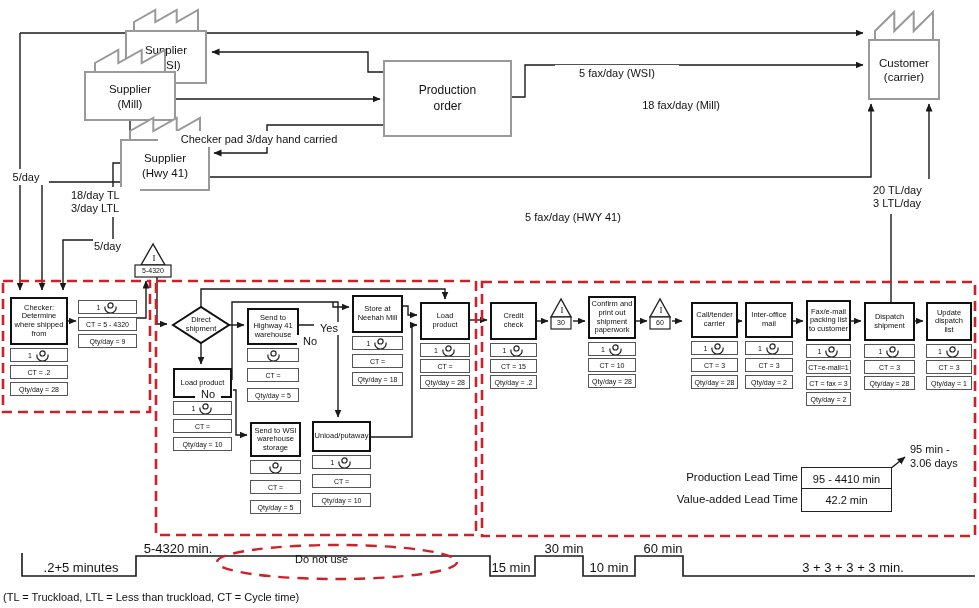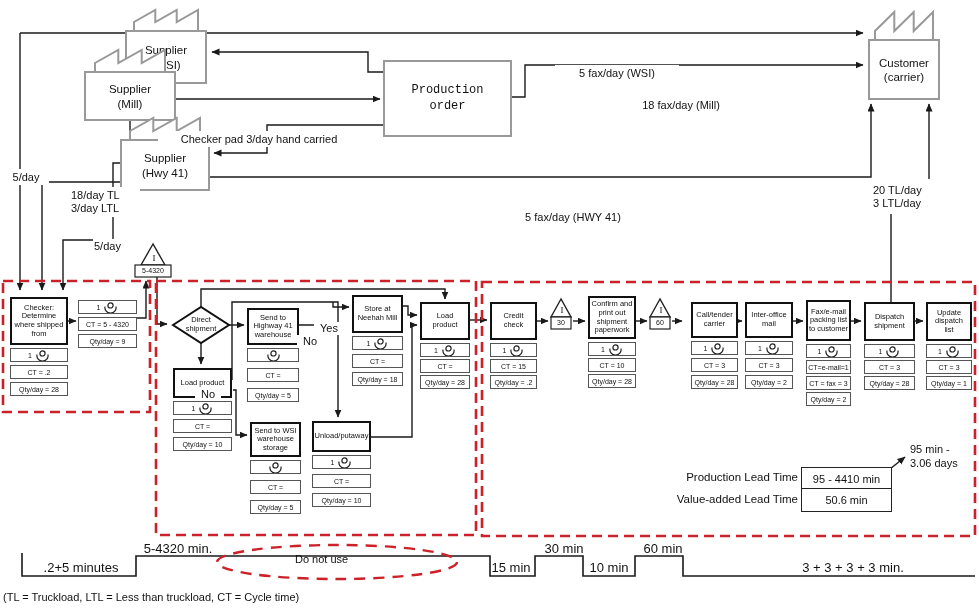--- a/index.html
+++ b/index.html
@@ -4,21 +4,21 @@
 <style>
   html,body{margin:0;padding:0;background:#fff;}
   #diagram{position:relative;width:979px;height:608px;background:#fff;overflow:hidden;
            font-family:"Liberation Sans", sans-serif;color:#111;}
   #wires{position:absolute;left:0;top:0;z-index:0;}
   .abs{position:absolute;box-sizing:border-box;}
   .factory{z-index:2;}
   .fact-label{position:absolute;left:0;right:0;text-align:center;font-size:11.5px;line-height:1.25;
               white-space:pre-line;z-index:3;}
   .po-box{border:2px solid #999;background:#fff;display:flex;align-items:center;justify-content:center;
-          text-align:center;font-size:12px;line-height:1.3;white-space:pre-line;z-index:2;font-family:Liberation Mono, monospace;}
+          text-align:center;font-size:12px;line-height:1.3;white-space:pre-line;z-index:2;}
   .process{position:absolute;z-index:2;}
   .p-title{box-sizing:border-box;border:2px solid #111;background:#fff;display:flex;align-items:center;
            justify-content:center;text-align:center;white-space:pre-line;font-size:7.5px;line-height:1.15;}
   .p-row{box-sizing:border-box;border:1px solid #555;background:#fff;height:14px;display:flex;
          align-items:center;justify-content:center;font-size:7px;gap:3px;}
   .flow-label{position:absolute;background:#fff;font-size:11px;line-height:1.18;white-space:pre-line;
               padding:0 1px;z-index:3;display:flex;align-items:center;}
   .flow-label.c{justify-content:center;text-align:right;margin-top:40px;}
   .tl-label{position:absolute;font-size:13px;line-height:1.1;z-index:3;text-align:center;}
   .diamond-label{position:absolute;z-index:3;font-size:7.5px;line-height:1.15;text-align:center;
@@ -114,21 +114,21 @@
   <svg class="inv" style="left:647px;top:296px;" width="28" height="36">
     <polygon points="13,3 3,21 23,21" fill="#fff" stroke="#222" stroke-width="1.4"></polygon>
     <rect x="3" y="21" width="20" height="12" fill="#fff" stroke="#222" stroke-width="1.2"></rect>
   </svg>
   <div class="inv-i" style="left:653px;top:305px;width:16px;">I</div>
   <div class="inv-v" style="left:650px;top:319px;width:20px;">60</div>
 
   <div class="lt-label" style="left:640px;top:471px;width:158px;">Production Lead Time</div>
   <div class="lt-box" style="left:801px;top:467px;width:89px;height:22px;">95 - 4410 min</div>
   <div class="lt-label" style="left:628px;top:493px;width:170px;">Value-added Lead Time</div>
-  <div class="lt-box" style="left:801px;top:488px;width:89px;height:22px;">50.6 min</div>
+  <div class="lt-box" style="left:801px;top:488px;width:89px;height:22px;">42.2 min</div>
   <div class="callout" style="left:910px;top:443px;">95 min -
 3.06 days</div>
 
   <div class="dnu" style="left:295px;top:553px;width:90px;">Do not use</div>
 
   <div class="footnote" style="left:3px;top:591px;">(TL = Truckload, LTL = Less than truckload, CT = Cycle time)</div>
 <div class="abs factory" style="left: 125px; top: 8px; width: 82px; height: 76px;"><svg width="82" height="76">
         <path d="M9,23 L9,14 L30.3,2 L30.3,14 L51.7,2 L51.7,14 L73.0,2 L73.0,23" fill="#fff" stroke="#999999" stroke-width="2"></path>
         <rect x="1" y="23" width="80" height="52" fill="#fff" stroke="#999999" stroke-width="2"></rect>
       </svg><div class="fact-label" style="top: 23px; height: 53px; display: flex; align-items: center; justify-content: center;">Supplier

